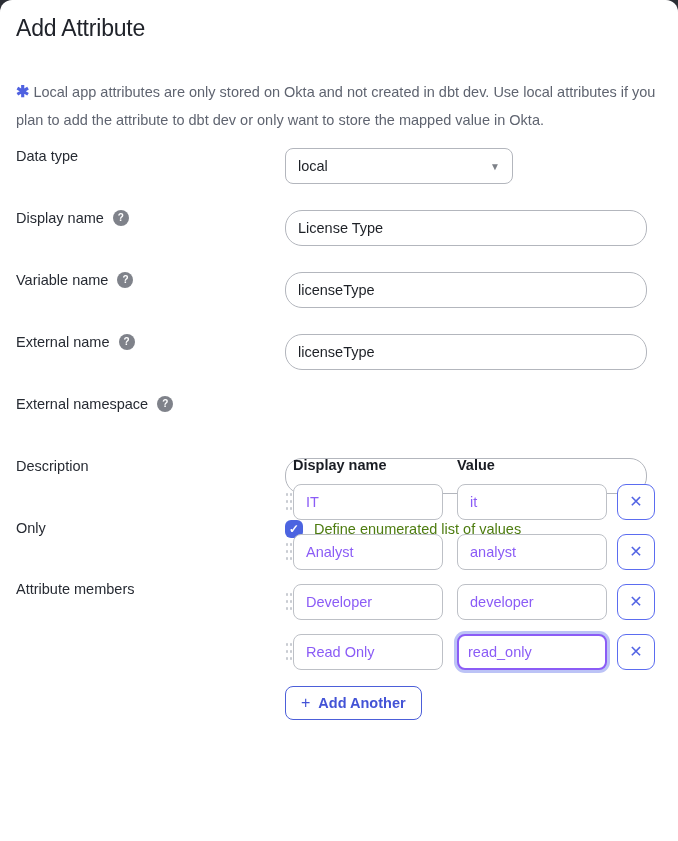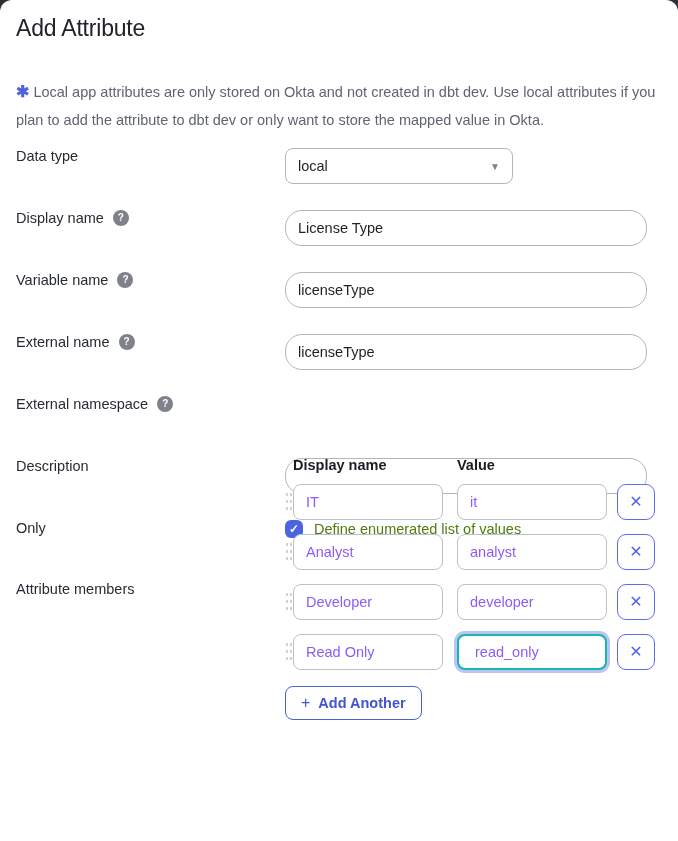--- a/index.html
+++ b/index.html
@@ -134,23 +134,23 @@
     border-radius: 8px;
     font-family: "Liberation Sans", sans-serif;
     font-size: 14.5px;
     color: #8b5cf6;
     padding: 0 12px;
     outline: none;
   }
   .member-input.name { margin-right: 14px; }
   .member-input.value { margin-right: 10px; }
   .member-input.focused {
-    border: 2px solid #14b8a6;
+    border: 2px solid #8b5cf6;
     box-shadow: 0 0 0 3px #bcc3f6;
-    padding: 0 16px;
+    padding: 0 9px;
   }
   .remove-btn {
     box-sizing: border-box;
     width: 38px; height: 36px;
     background: #ffffff;
     border: 1px solid #5b6cf0;
     border-radius: 9px;
     color: #5364e4;
     font-size: 16px;
     line-height: 1;

